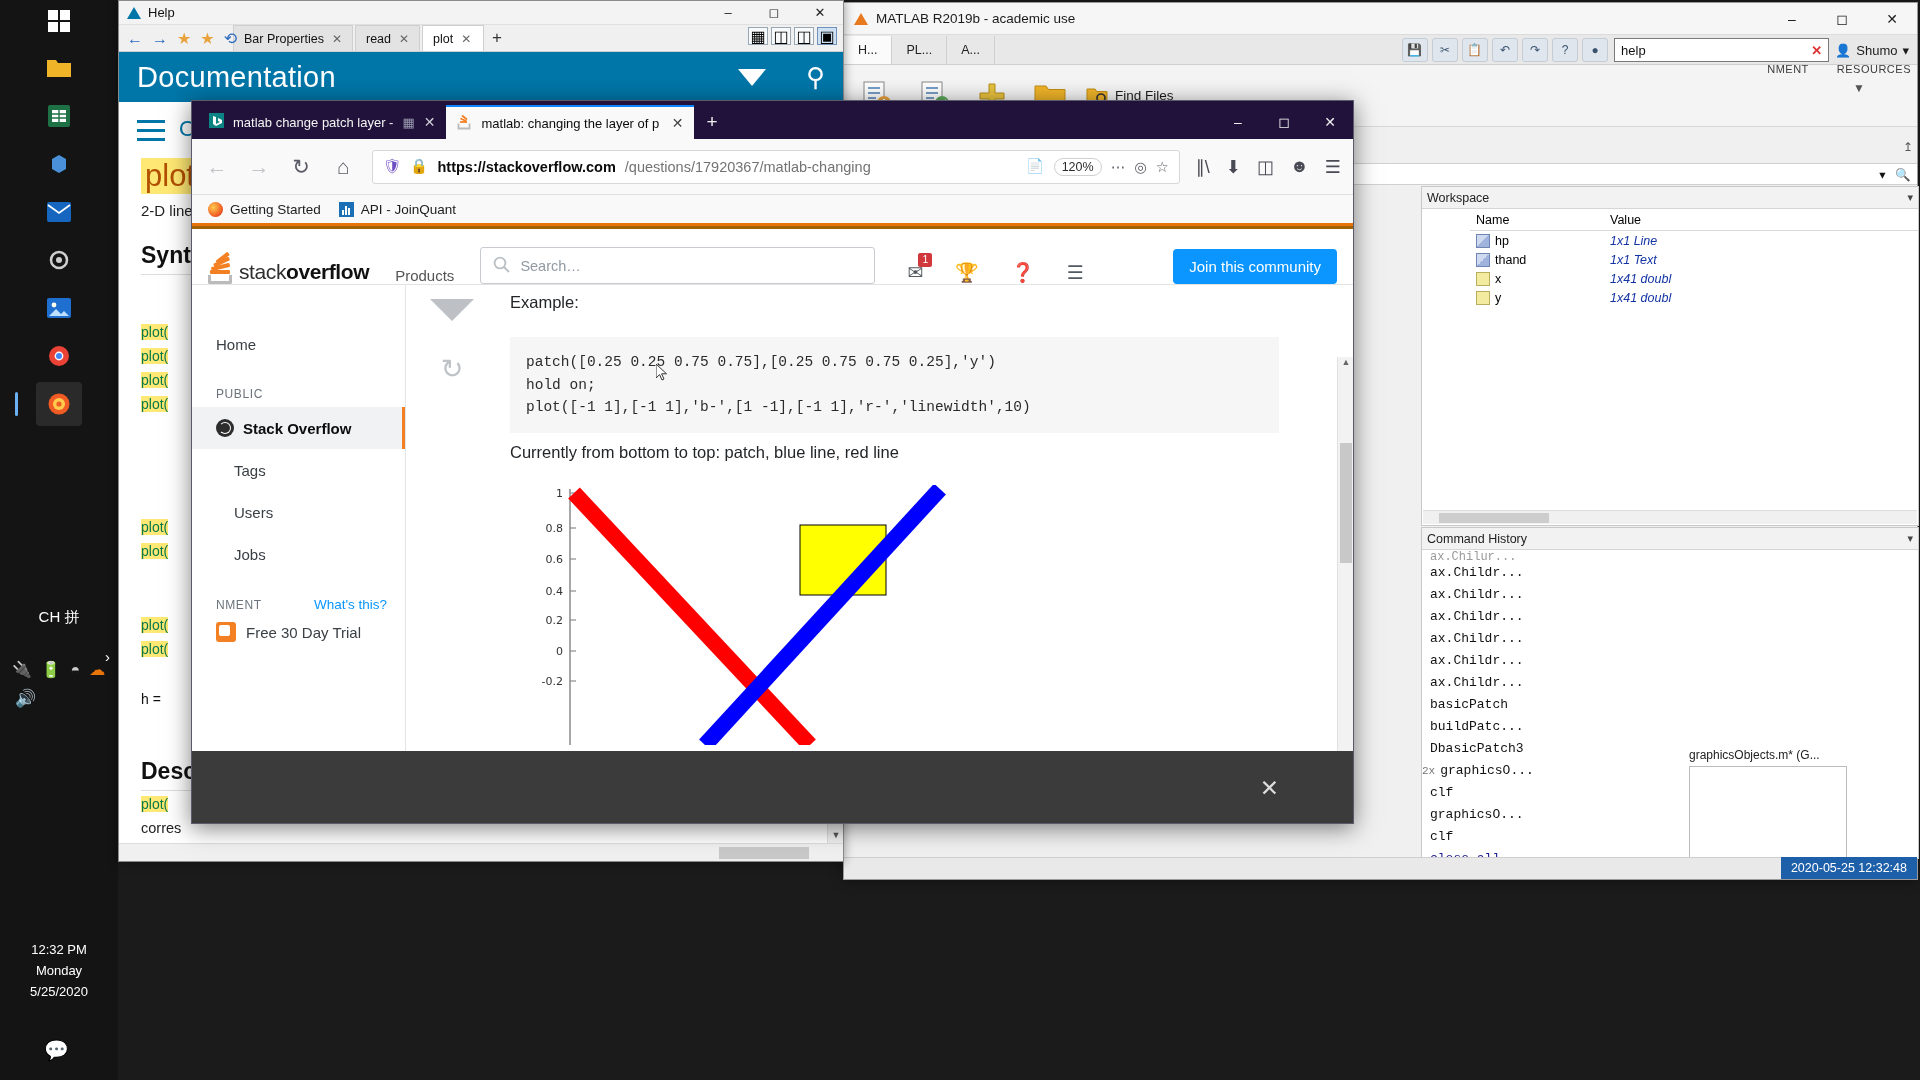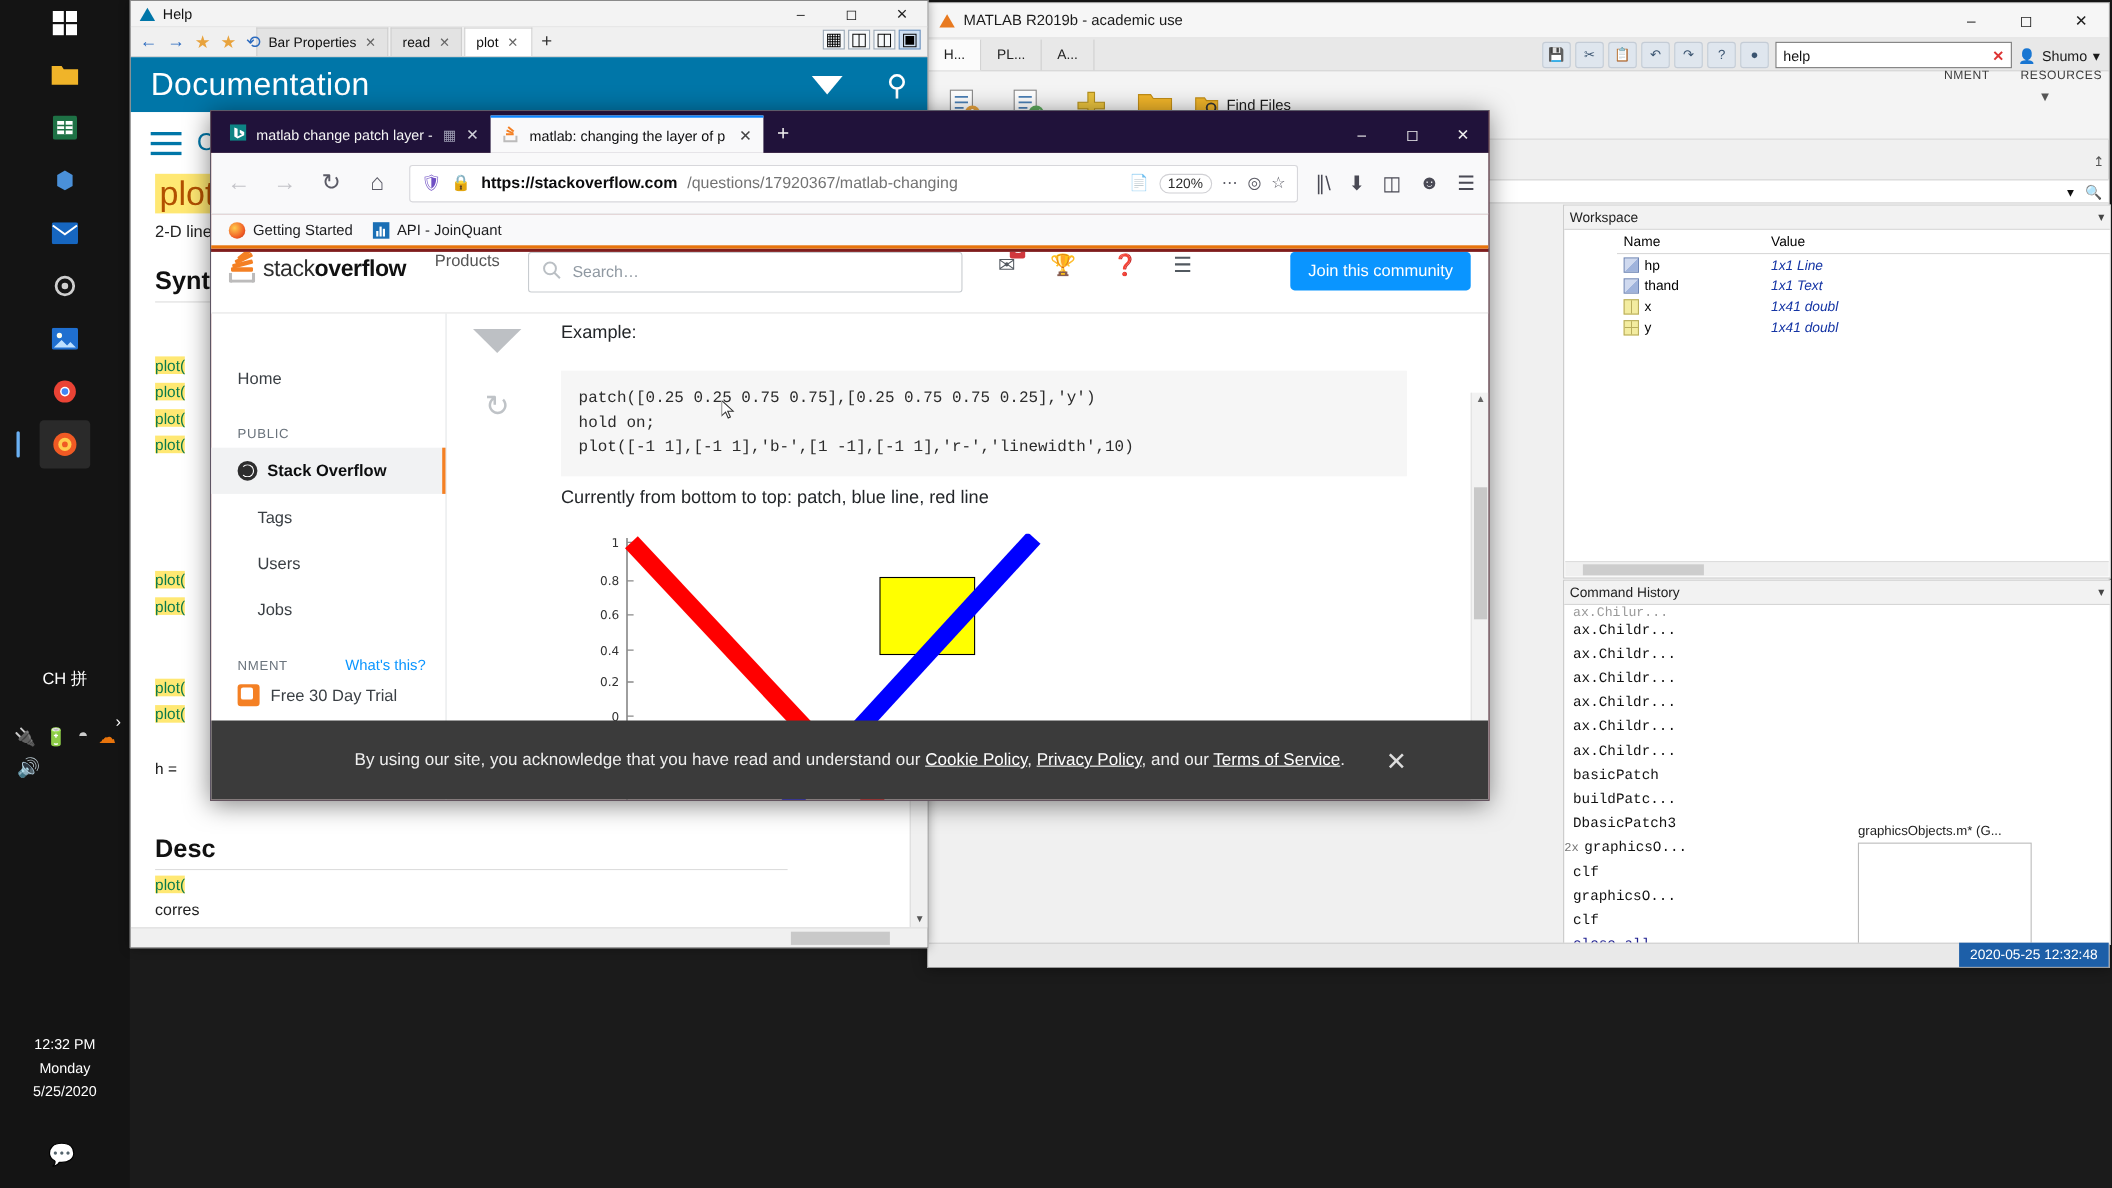--- a/index.html
+++ b/index.html
@@ -128,21 +128,21 @@
   .doc-code .hl{background:#ffe873;}
   .doc-p{position:absolute;left:22px;font-size:14.5px;color:#222;}
   .help-sb{position:absolute;right:0;top:101px;width:16px;bottom:18px;background:#f0f0f0;border-left:1px solid #ddd;}
   .help-sb .thumb{position:absolute;left:2px;top:115px;width:12px;height:90px;background:#c4c4c4;}
   .help-sb .up,.help-sb .dn{position:absolute;left:0;width:16px;height:16px;display:flex;align-items:center;justify-content:center;font-size:9px;color:#555;}
   .help-sb .up{top:0;} .help-sb .dn{bottom:0;}
   .help-hsb{position:absolute;left:0;bottom:0;width:100%;height:18px;background:#f0f0f0;border-top:1px solid #ddd;}
   .help-hsb .thumb{position:absolute;left:600px;top:3px;width:90px;height:12px;background:#c9c9c9;}
 
   
-  .ff-win{position:absolute;left:191px;top:100px;width:1163px;height:628px;background:#7f1d1d;border:1px solid #5a5a6a;box-shadow:0 4px 22px rgba(0,0,0,.5);}
+  .ff-win{position:absolute;left:191px;top:100px;width:1163px;height:724px;background:#a16207;border:1px solid #5a5a6a;box-shadow:0 4px 22px rgba(0,0,0,.5);}
   .ff-tabbar{height:38px;background:#20123a;display:flex;align-items:flex-end;padding-left:6px;}
   .ff-tab{height:34px;min-width:248px;max-width:260px;display:flex;align-items:center;gap:9px;padding:0 11px;font-size:13px;color:#f4f4f4;}
   .ff-tab.sel{background:#f9f9fa;color:#0c0c0d;border-top:2px solid #0a84ff;}
   .ff-tab .lbl{flex:1;overflow:hidden;white-space:nowrap;text-overflow:clip;}
   .ff-tab .x{font-size:14px;color:#cfcfd8;}
   .ff-tab.sel .x{color:#444;}
   .ff-newtab{color:#eee;font-size:19px;margin-left:12px;margin-bottom:6px;}
   .ff-wctl{margin-left:auto;display:flex;align-items:center;}
   .ff-wctl span{width:46px;height:34px;display:flex;align-items:center;justify-content:center;color:#eee;font-size:14px;}
   .ff-navbar{height:56px;background:#f9f9fa;display:flex;align-items:center;gap:16px;padding:0 12px;border-bottom:1px solid #e0e0e2;}
@@ -155,21 +155,21 @@
   .ff-zoom{font-size:12.5px;color:#2b2b2b;border:1px solid #d0d0d4;border-radius:10px;padding:1px 7px;}
   .ff-icons{display:flex;align-items:center;gap:16px;font-size:18px;color:#4a4a55;}
   .ff-bookmarks{height:31px;background:#f9f9fa;display:flex;align-items:center;gap:18px;padding:0 16px;font-size:13.5px;color:#1c1c1e;border-bottom:3px solid #e8740c;}
   .bm{display:flex;align-items:center;gap:7px;}
   .bm-ff{width:15px;height:15px;border-radius:50%;background:radial-gradient(circle at 35% 35%,#ffcb4d,#f05a24 65%,#a02c0e);}
   .bm-jq{width:15px;height:15px;background:#1a6fb5;display:flex;align-items:flex-end;justify-content:center;gap:1px;padding-bottom:2px;}
   .bm-jq i{width:2px;background:#fff;display:block;}
 
   
   .so-page{position:absolute;left:0;top:128px;right:0;bottom:0;background:#fff;overflow:hidden;}
-  .so-hdr{height:56px;background:#fff;border-bottom:1px solid #e3e3e3;display:flex;align-items:flex-start;padding:0 16px;gap:26px;}
+  .so-hdr{height:56px;background:#fff;border-bottom:1px solid #e3e3e3;display:flex;align-items:flex-end;padding:0 16px;gap:26px;}
   .so-logo{display:flex;align-items:flex-end;gap:7px;}
   .so-stack-ico{width:24px;height:28px;position:relative;}
   .so-stack-ico i{position:absolute;left:2px;height:3.5px;background:#f48024;border-radius:1px;}
   .so-stack-ico .base{left:0;bottom:0;width:24px;height:9px;border:3px solid #bcbbbb;border-top:none;background:transparent;border-radius:0 0 2px 2px;}
   .so-name{font-size:21px;color:#2f2f2f;letter-spacing:-.4px;}
   .so-name b{color:#111;}
   .so-products{font-size:15px;color:#555;}
   .so-search{flex:1;max-width:395px;height:37px;border:1px solid #c8ccd0;border-radius:3px;display:flex;align-items:center;gap:10px;padding:0 12px;color:#9099a2;font-size:14.5px;}
   .so-rico{position:relative;font-size:19px;color:#525960;margin-left:6px;}
   .so-badge{position:absolute;right:-9px;top:-8px;background:#d1383d;color:#fff;font-size:10.5px;border-radius:2px;padding:1px 4px;line-height:1.1;}
@@ -724,21 +724,20 @@
         </div>
       </div>
 
       <div class="so-vsb">
         <div class="up">▲</div>
         <div class="thumb"></div>
         <div class="dn">▼</div>
       </div>
 
       <div class="cookie-bar">
-        <span><span>By using our site, you acknowledge that you have read and understand our </span><a href="#">Cookie Policy</a><span>, </span><a href="#">Privacy Policy</a><span>, and our </span><a href="#">Terms of Service</a><span>.</span></span>
         <span class="cookie-x">✕</span>
       </div>
     </div>
   </div>
 
   <svg class="cursor" viewBox="0 0 12 18">
     <path d="M0 0 L0 14 L3.6 10.6 L6 16 L8 15 L5.6 9.8 L10.5 9.8 Z" fill="#fff" stroke="#333" stroke-width="1"></path>
   </svg>
 </div>
 

